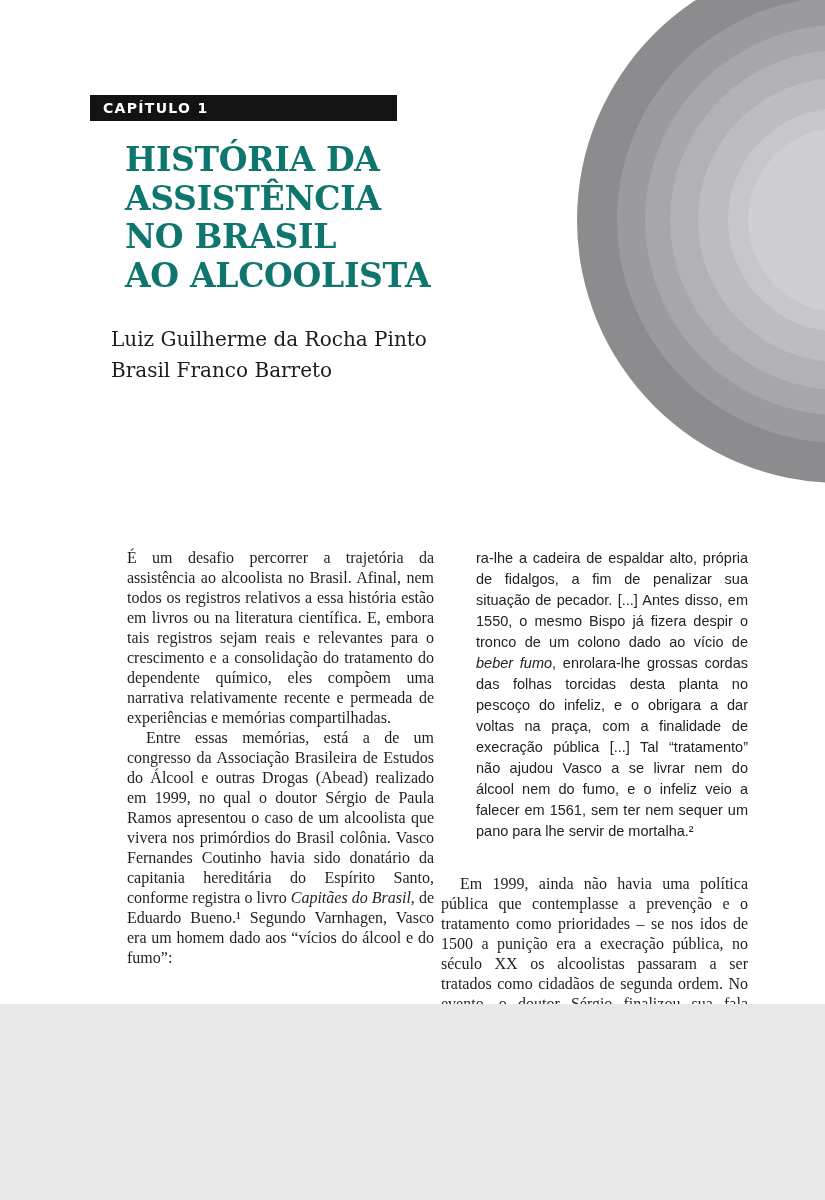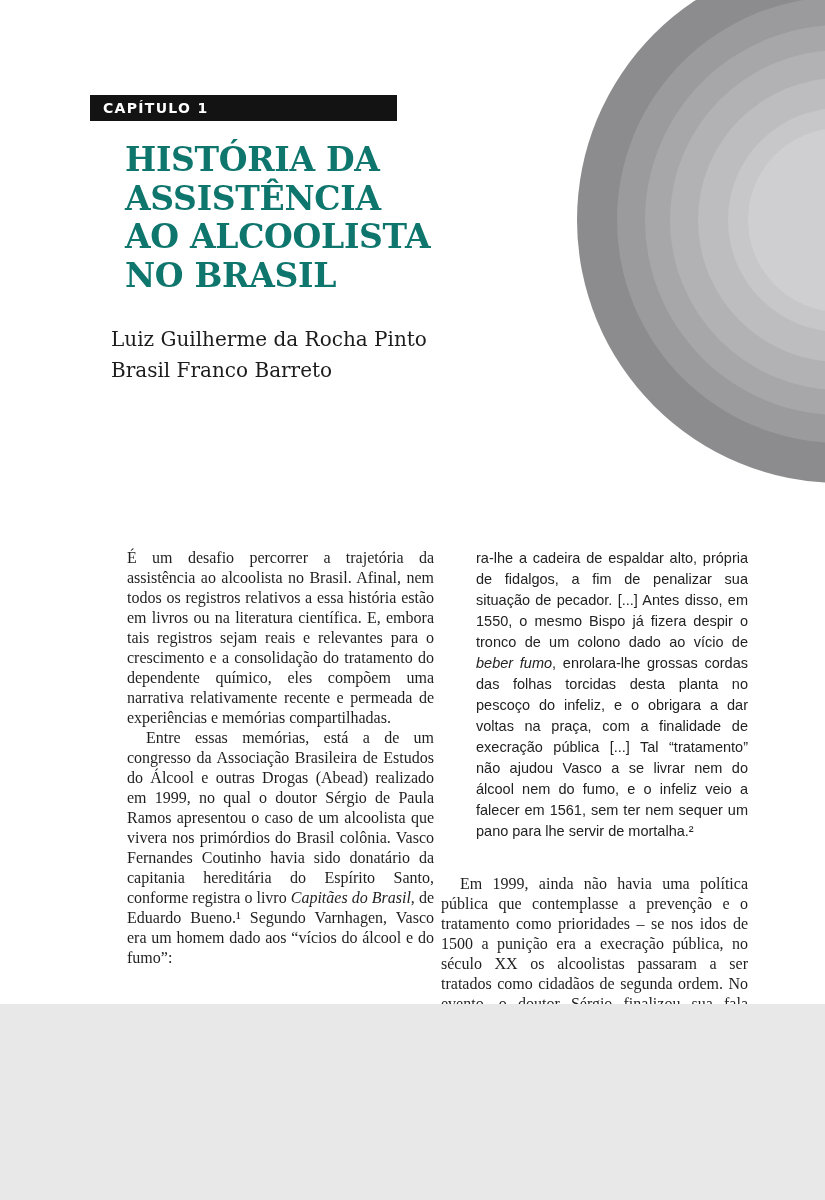--- a/index.html
+++ b/index.html
@@ -105,22 +105,22 @@
       </svg>
   </div>
 
   <div class="chapter-bar">
     <span>CAPÍTULO 1</span>
   </div>
 
   <h1 class="title">
     <span class="tl">HISTÓRIA DA</span>
     <span class="tl">ASSISTÊNCIA</span>
+    <span class="tl">NO BRASIL</span>
     <span class="tl">AO ALCOOLISTA</span>
-    <span class="tl">NO BRASIL</span>
   </h1>
 
   <div class="authors">
     <div>Luiz Guilherme da Rocha Pinto</div>
     <div>Brasil Franco Barreto</div>
   </div>
 
   <div class="col col-left">
     <p class="body-p">É um desafio percorrer a trajetória da assistência ao alcoolista no Brasil. Afinal, nem todos os registros relativos a essa história estão em livros ou na literatura científica. E, embora tais registros sejam reais e relevantes para o crescimento e a consolidação do tratamento do dependente químico, eles compõem uma narrativa relativamente recente e permeada de experiências e memórias compartilhadas.</p>
     <p class="body-p indent"><span>Entre essas memórias, está a de um congresso da Associação Brasileira de Estudos do Álcool e outras Drogas (Abead) realizado em 1999, no qual o doutor Sérgio de Paula Ramos apresentou o caso de um alcoolista que vivera nos primórdios do Brasil colônia. Vasco Fernandes Coutinho havia sido donatário da capitania hereditária do Espírito Santo, conforme registra o livro </span><span class="it">Capitães do Brasil</span><span>, de Eduardo Bueno.¹ Segundo Varnhagen, Vasco era um homem dado aos “vícios do álcool e do fumo”:</span></p>

